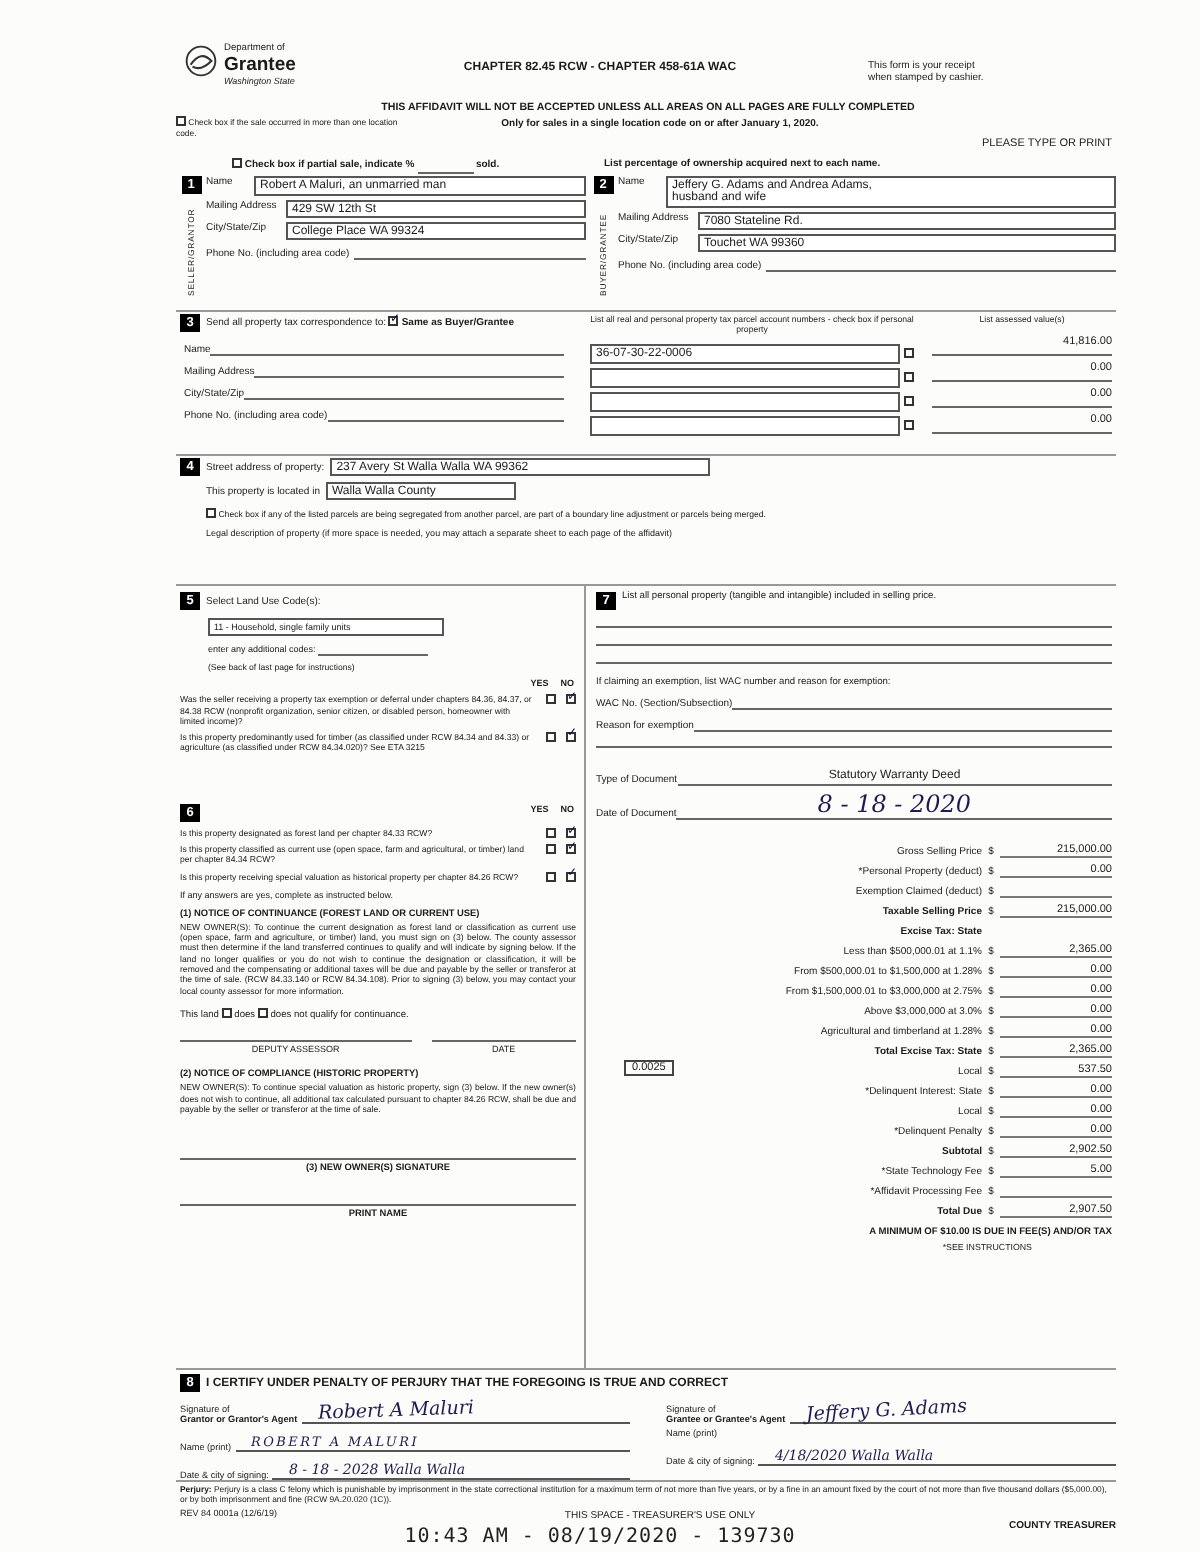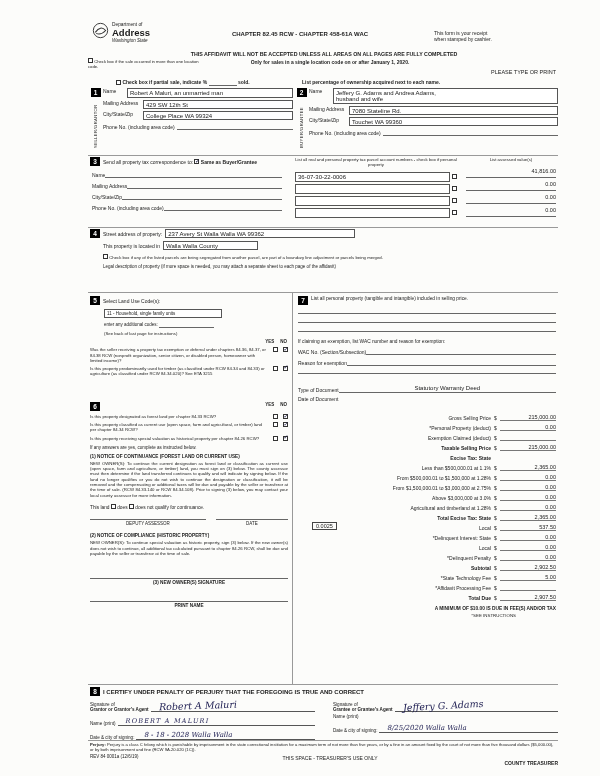--- a/index.html
+++ b/index.html
@@ -42,21 +42,21 @@
 
 <div class="page">
 
   <div class="abs flex" style="left:92px;top:22px;gap:3px">
     <svg width="17" height="17" viewBox="0 0 18 18">
       <circle cx="9" cy="9" r="7.6" fill="none" stroke="#333" stroke-width="1"></circle>
       <path d="M3.5 11 Q9 3 14.5 9 Q9 14.5 4.5 12" fill="none" stroke="#333" stroke-width="1.1"></path>
     </svg>
     <div>
       <div style="font-size:4.8px">Department of</div>
-      <div style="font-size:9.5px;font-weight:bold">Address</div>
+      <div style="font-size:9.5px;font-weight:bold">Grantee</div>
       <div style="font-size:4.5px;font-style:italic">Washington State</div>
     </div>
   </div>
 
   <div class="abs" style="left:150px;top:29px;width:300px;text-align:center">
     <div style="font-size:6px;font-weight:bold;margin-top:1.5px">CHAPTER 82.45 RCW - CHAPTER 458-61A WAC</div>
   </div>
 
   <div class="abs" style="left:434px;top:30px;width:122px;font-size:5px;line-height:6.2px">
     <div>This form is your receipt</div>
@@ -350,20 +350,21 @@
       <span class="lbl">Reason for exemption</span>
       <span class="ul" style="flex:1;height:7px"></span>
     </div>
     <div class="ul" style="height:8px"></div>
     <div class="flex" style="align-items:flex-end;margin-top:11px">
       <span class="lbl">Type of Document</span>
       <span class="ul" style="flex:1;text-align:center;font-size:6px;height:8px">Statutory Warranty Deed</span>
     </div>
     <div class="flex" style="align-items:flex-end;margin-top:3px">
       <span class="lbl">Date of Document</span>
+      <span class="ul hand" style="flex:1;text-align:center;font-size:12px;line-height:13px">8 - 18 - 2020</span>
     </div>
 
     <div style="margin-top:9px">
       <div class="mrow">
           <span class="mlabel">Gross Selling Price</span>
           <span class="mcur">$</span>
           <span class="mval">215,000.00</span>
         </div>
       <div class="mrow">
           <span class="mlabel">*Personal Property (deduct)</span>
@@ -495,32 +496,33 @@
           <span class="sline">
               <span class="hw hand" style="font-size:9.5px;transform:rotate(-3deg)">Jeffery G. Adams</span>
             </span>
         </div>
         <div class="srow">
           <span class="slab">Name (print)</span>
         </div>
         <div class="srow">
           <span class="slab">Date &amp; city of signing:</span>
           <span class="sline">
-              <span class="hw hand" style="font-size:7px">8/25/2020   Walla Walla</span>
+              <span class="hw hand" style="font-size:7px">4/18/2020   Walla Walla</span>
             </span>
         </div>
       </div>
     </div>
   </div>
 
   <div class="hrline" style="top:740px"></div>
 
   <div class="abs" style="left:90px;top:742px;width:468px;font-size:4.2px;line-height:5px">
     <span class="b">Perjury:</span>
     <span>Perjury is a class C felony which is punishable by imprisonment in the state correctional institution for a maximum term of not more than five years, or by a fine in an amount fixed by the court of not more than five thousand dollars ($5,000.00), or by both imprisonment and fine (RCW 9A.20.020 (1C)).</span>
   </div>
 
   <div class="abs" style="left:90px;top:754px;font-size:4.5px">REV 84 0001a (12/6/19)</div>
   <div class="abs" style="left:200px;top:755px;width:260px;text-align:center;font-size:5px">THIS SPACE - TREASURER'S USE ONLY</div>
   <div class="abs b" style="left:440px;top:760px;width:118px;text-align:right;font-size:5px">COUNTY TREASURER</div>
 
+  <div class="abs" style="left:0;top:763px;width:600px;text-align:center;font-size:10px;letter-spacing:.5px;font-family:'DejaVu Sans Mono',monospace;color:#222">10:43 AM - 08/19/2020 - 139730</div>
 
 </div>
 
 </body></html>

